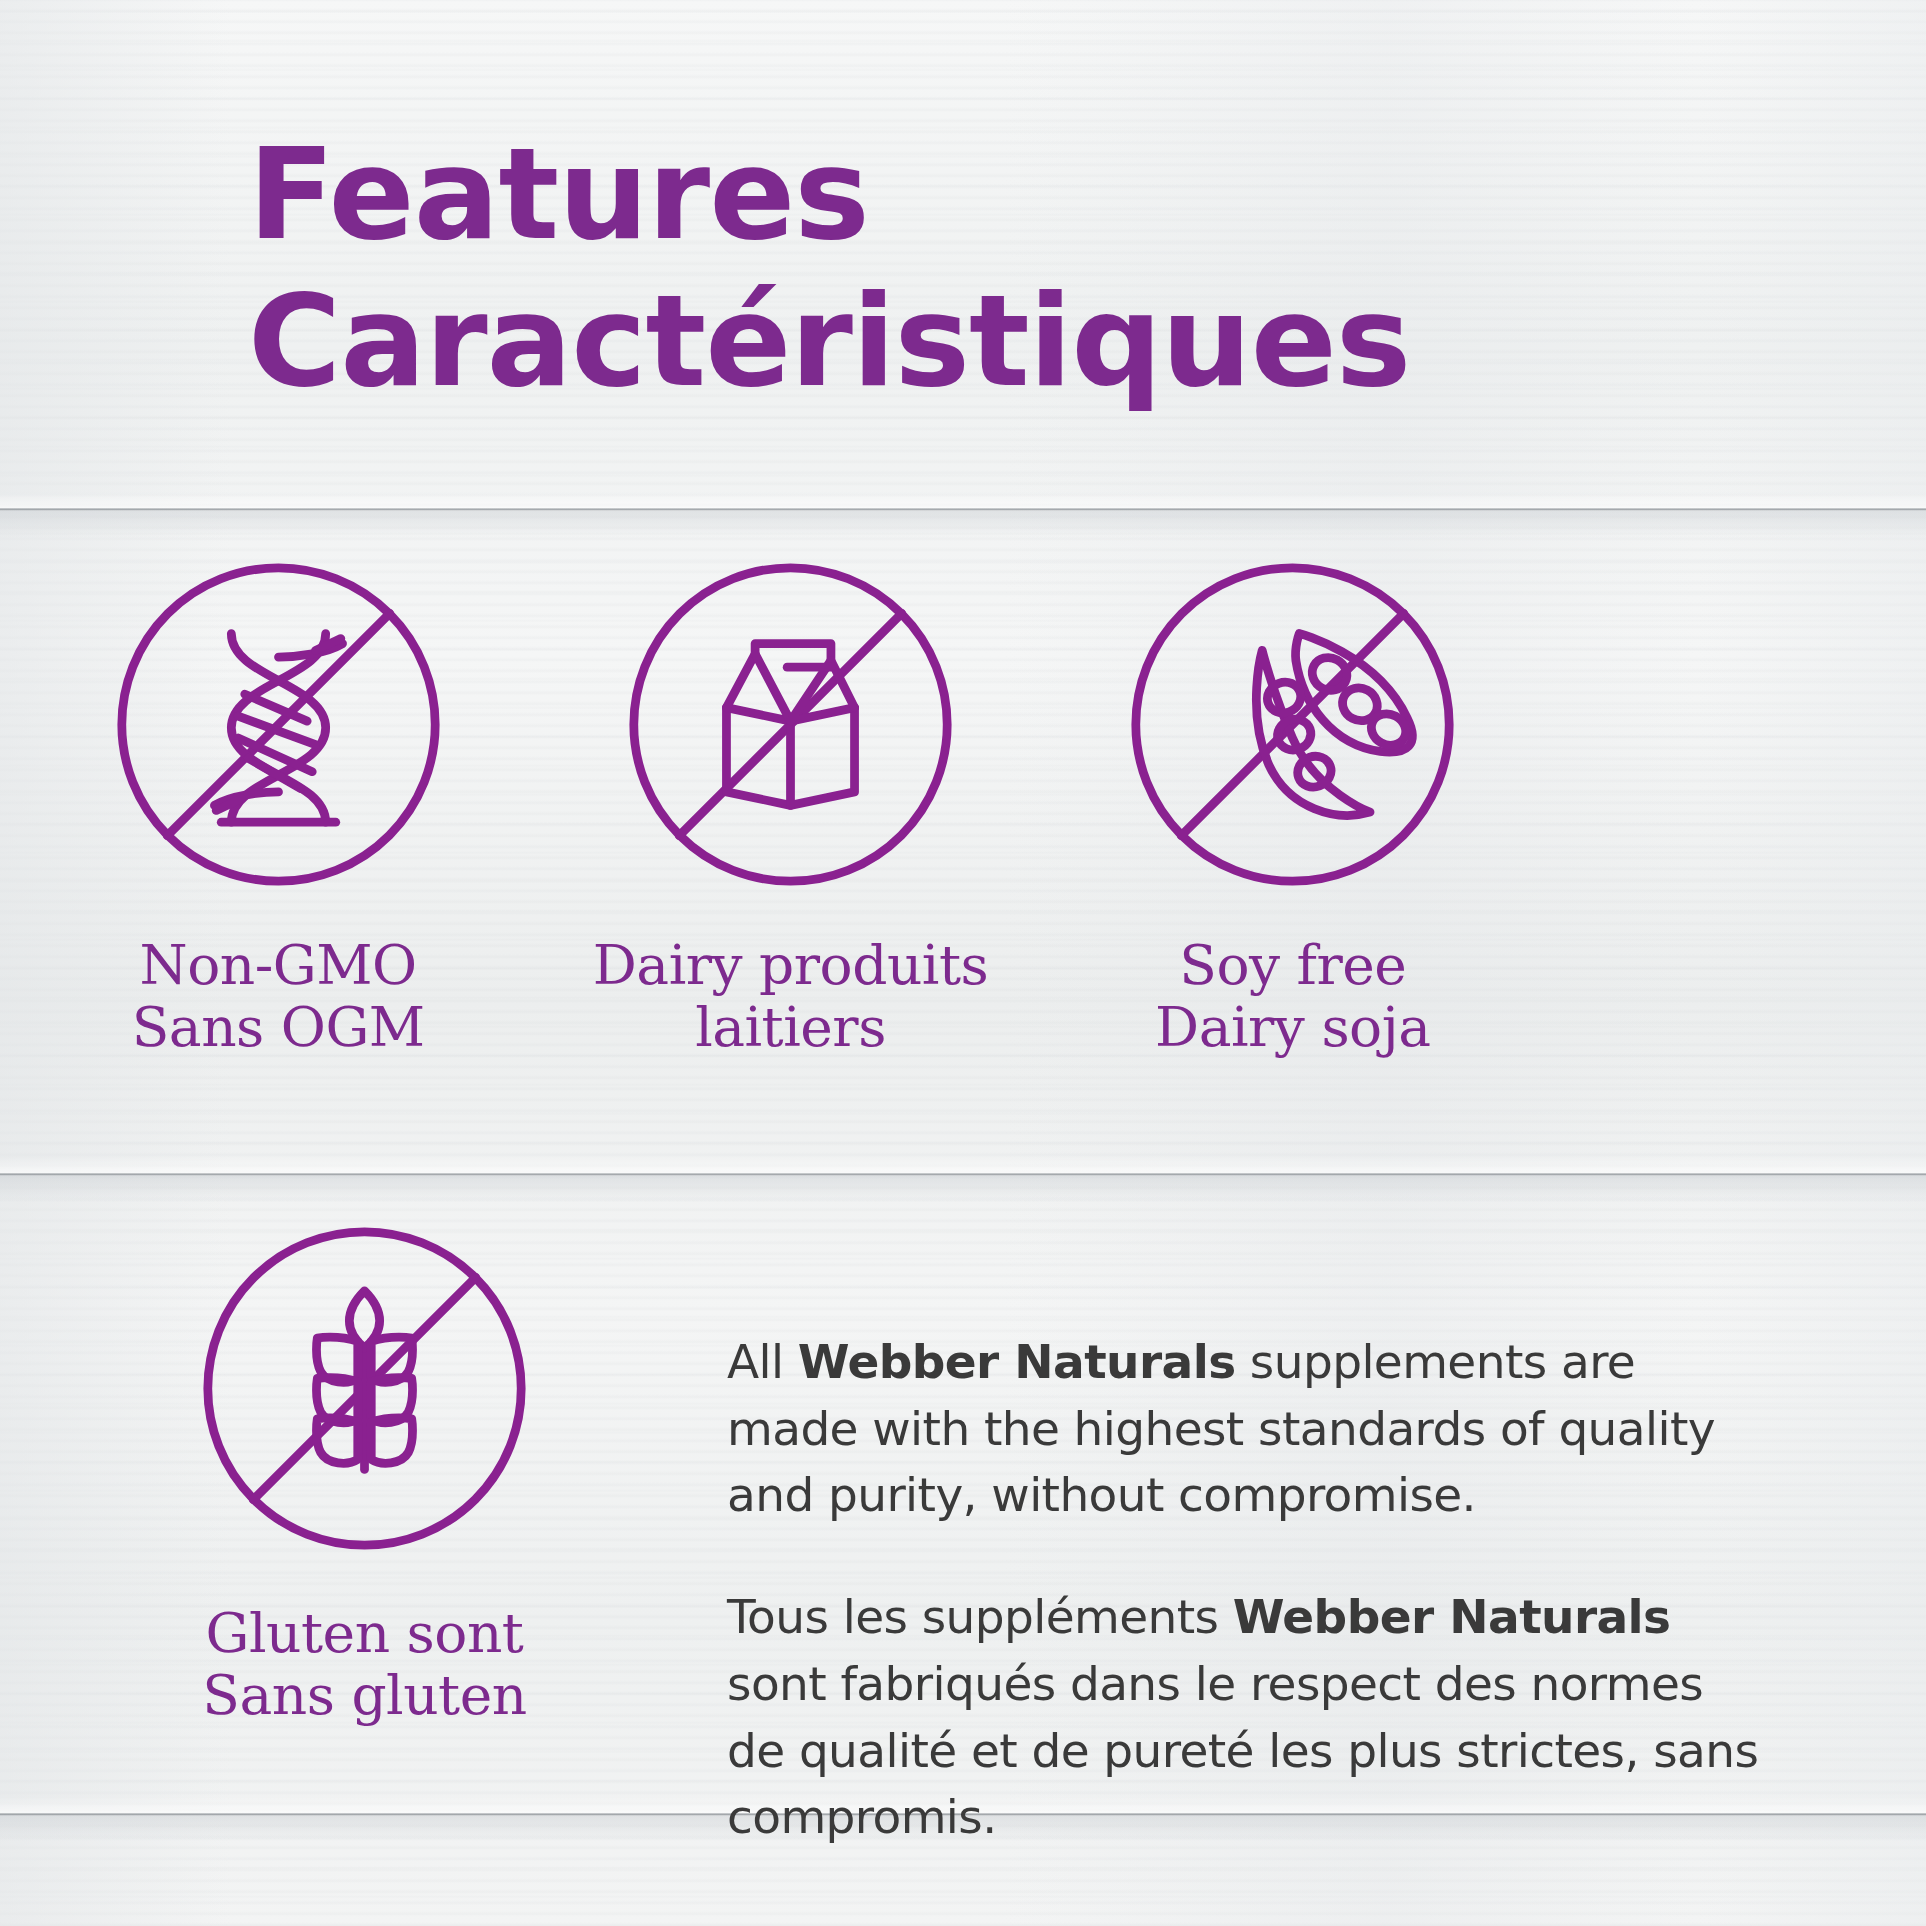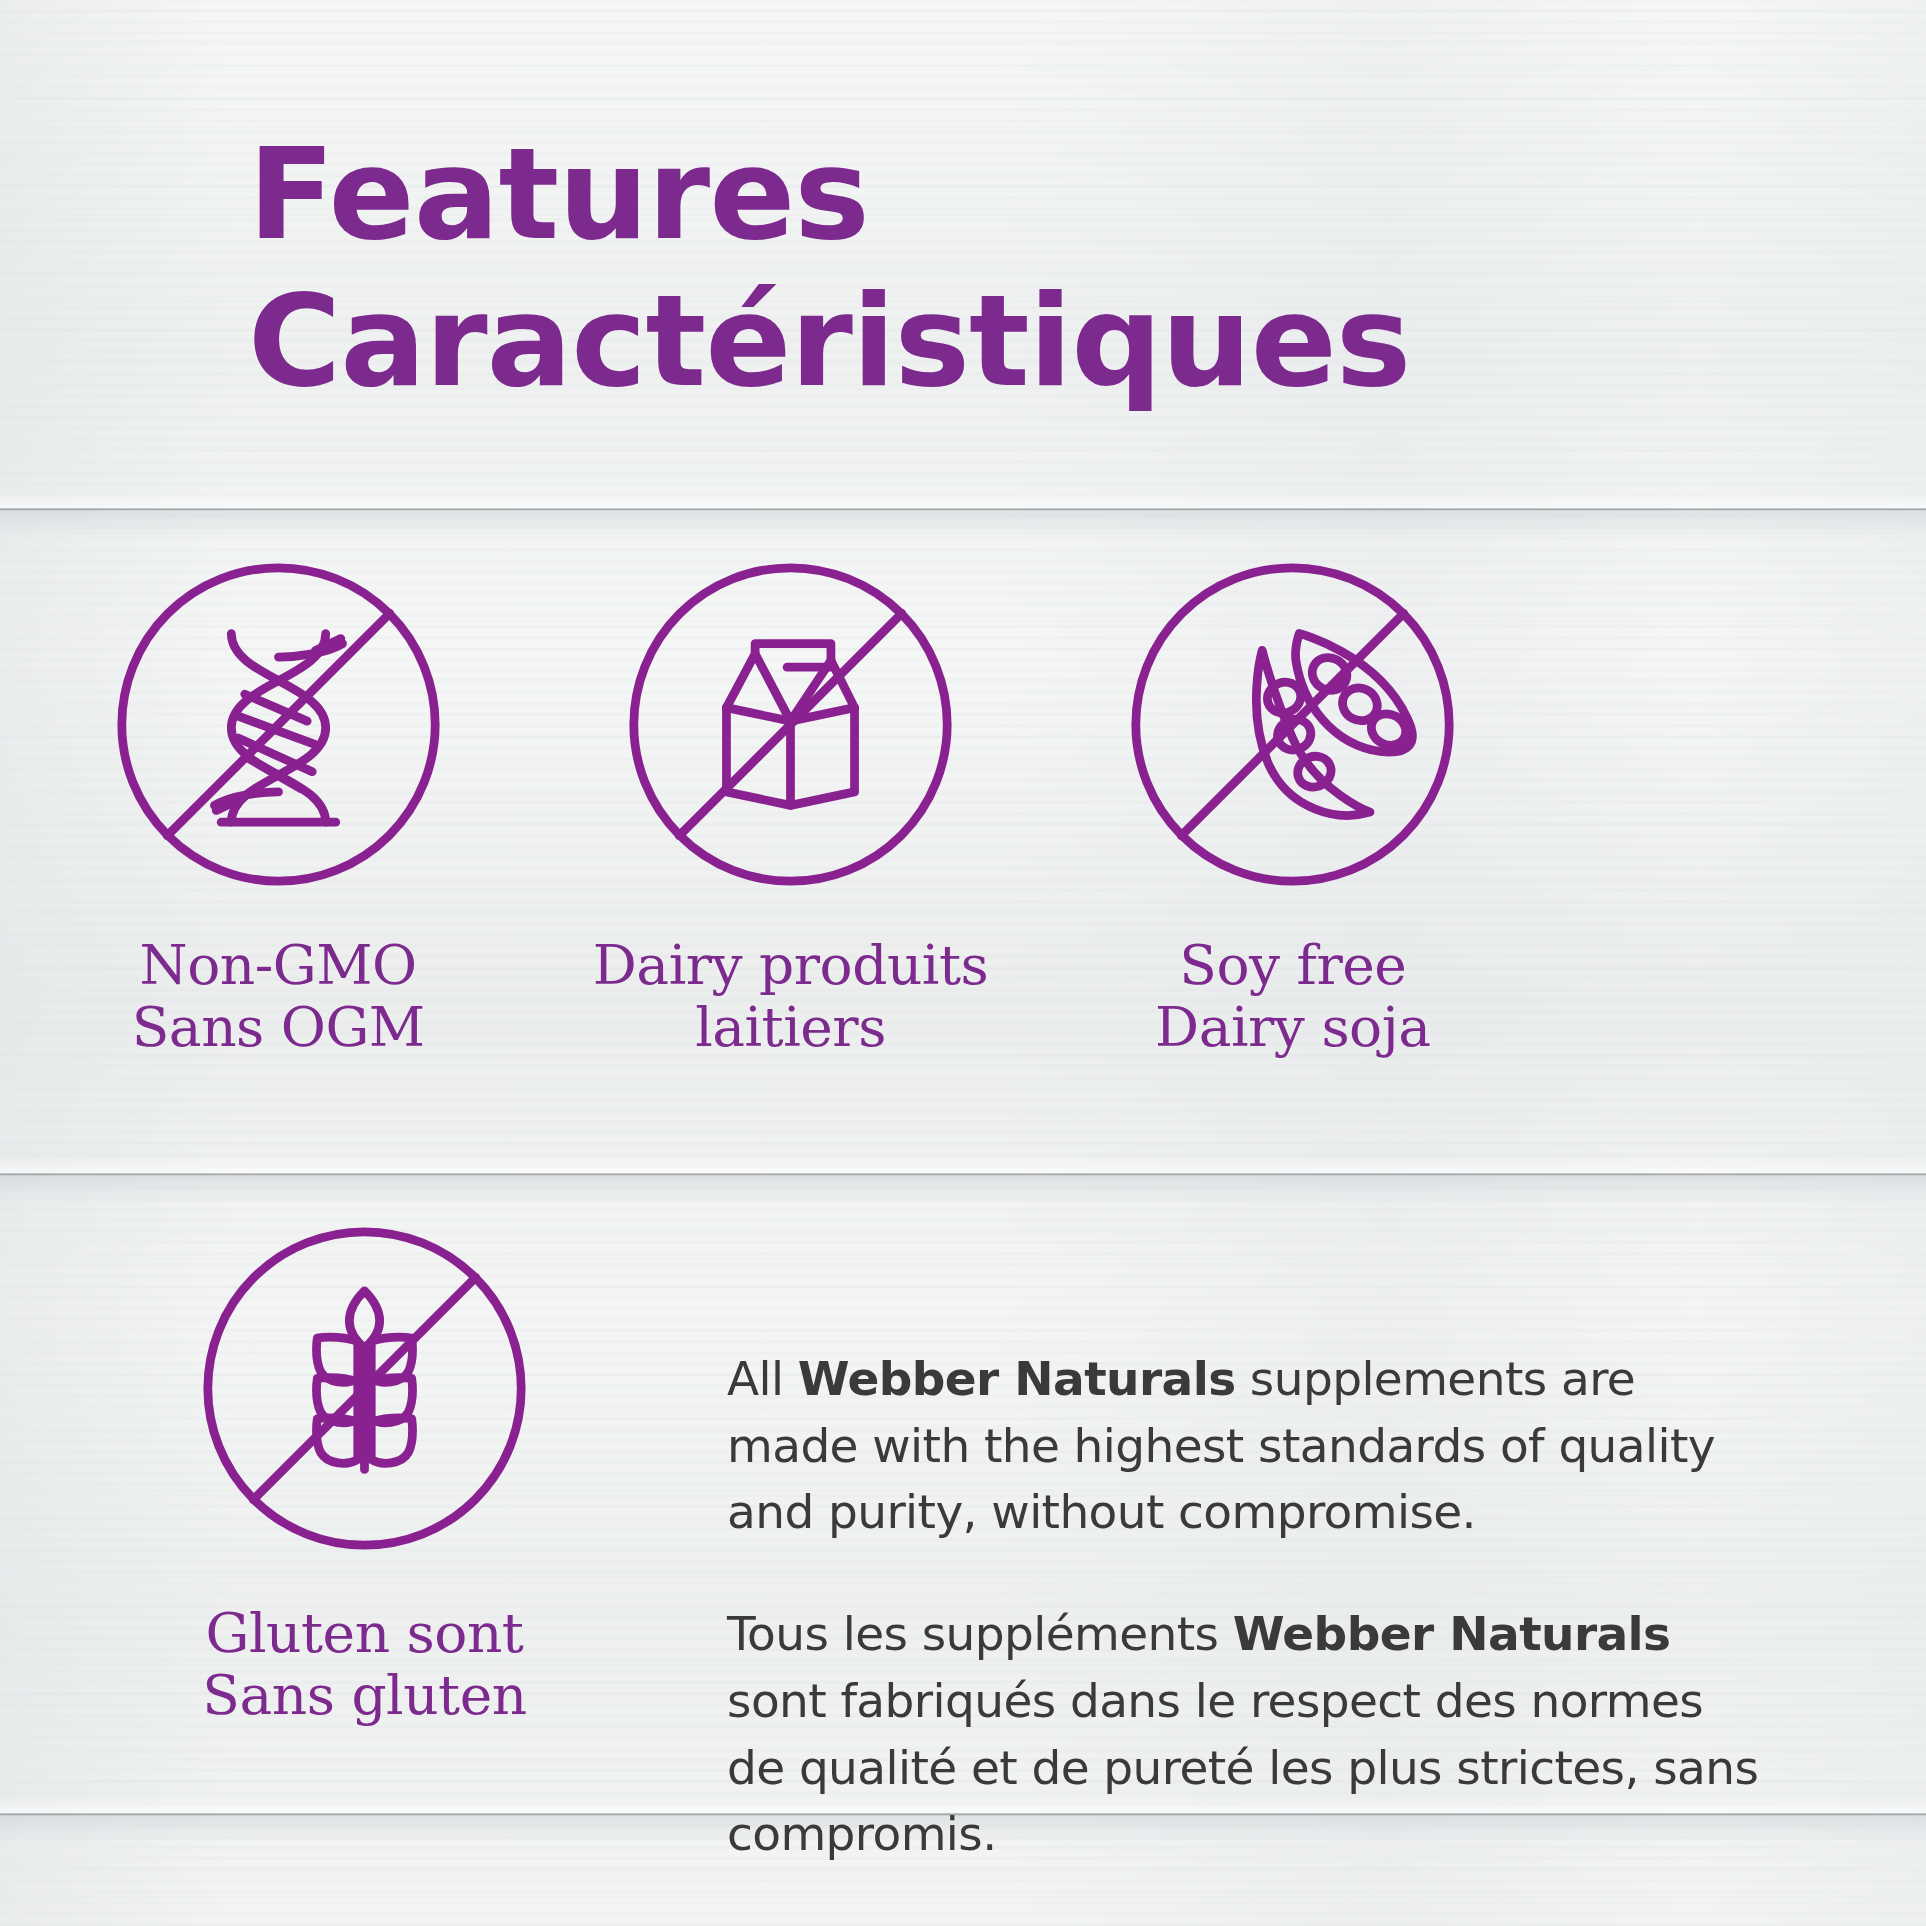--- a/index.html
+++ b/index.html
@@ -174,21 +174,21 @@
     margin-left: 16px;
     width: 1040px;
     padding-top: 109px;
     color: #3A3A3A;
     font-family: "DejaVu Sans", sans-serif;
   }
   .para {
     font-size: 47px;
     line-height: 1.42;
     letter-spacing: -0.6px;
-    margin: 17px 0 55px 0;
+    margin: 0 0 55px 0;
     font-weight: 400;
   }
   .para:last-child { margin-bottom: 0; }
   .para b { font-weight: 700; }
 </style>
 </head>
 <body>
 
 <div id="board">
 

